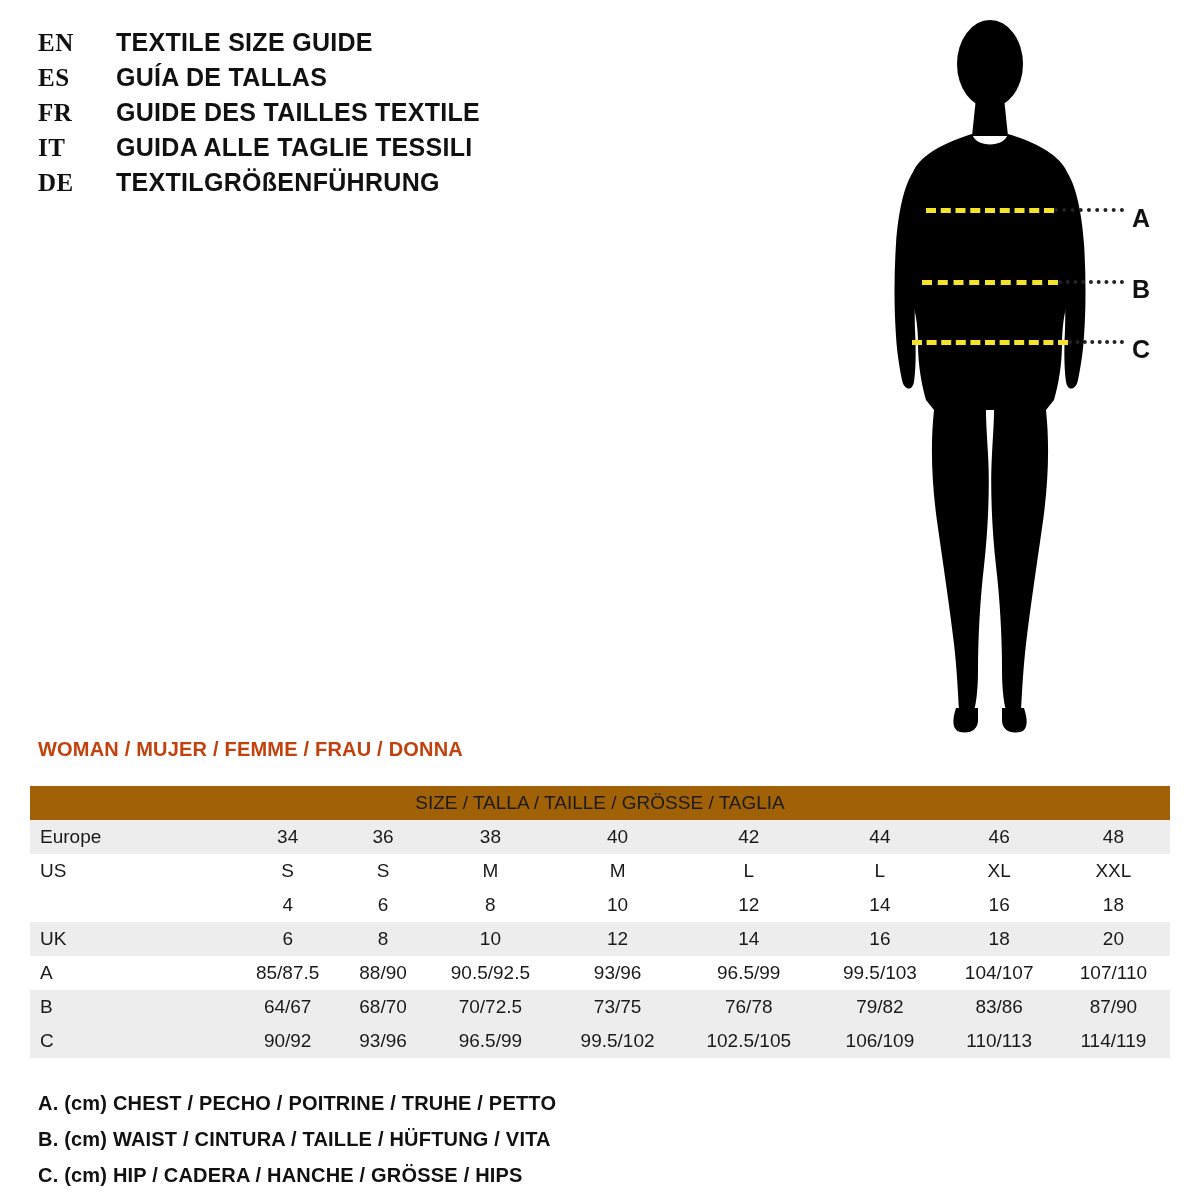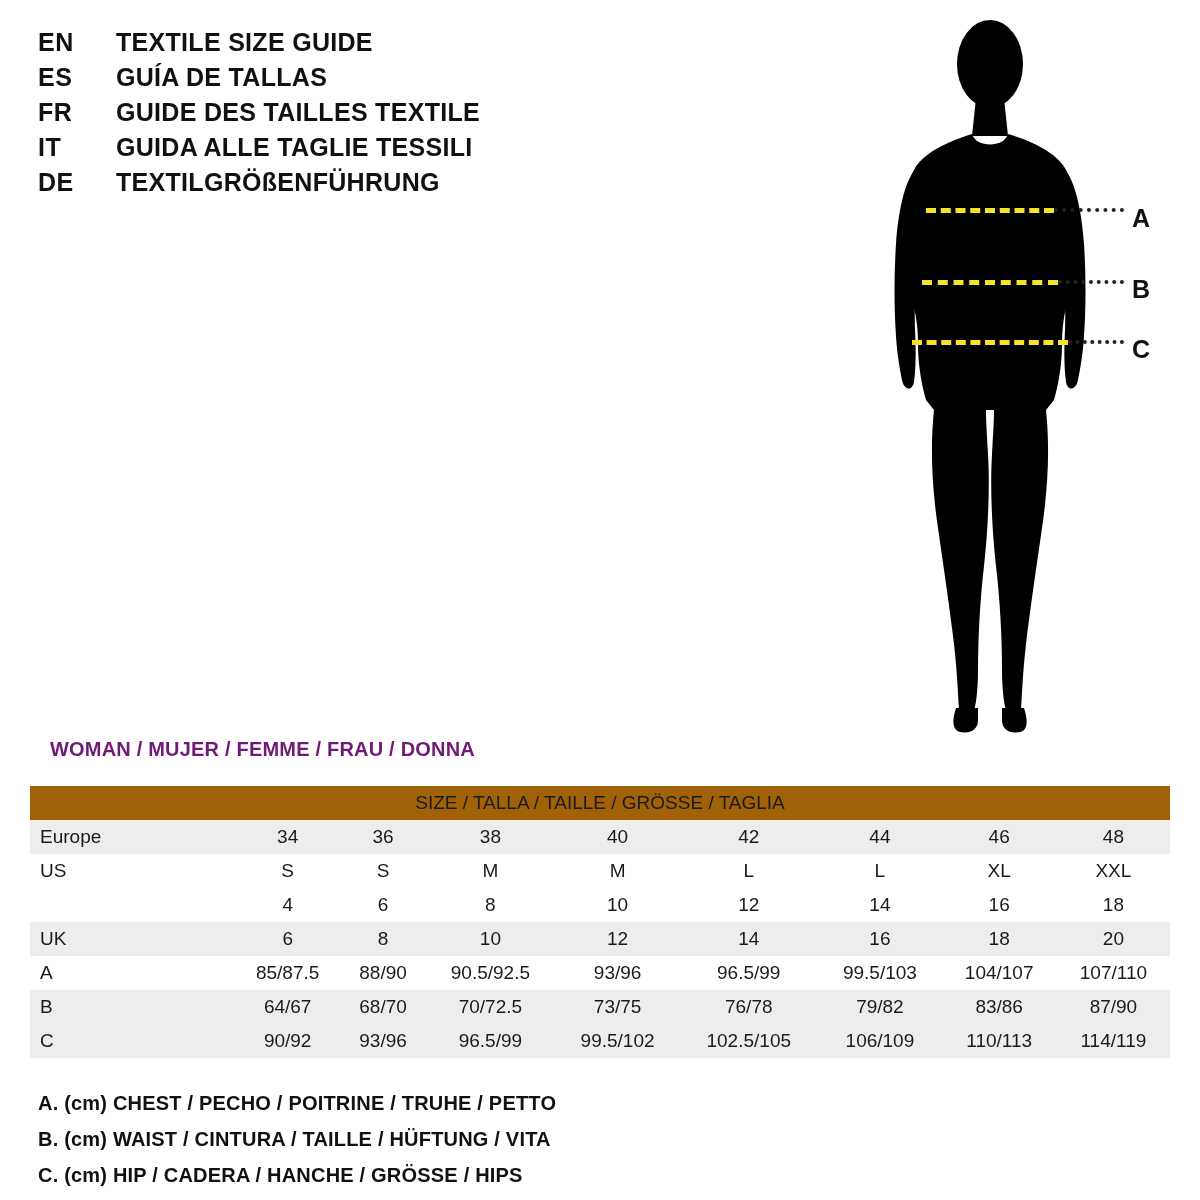--- a/index.html
+++ b/index.html
@@ -28,20 +28,21 @@
     align-items: baseline;
     margin-bottom: 6px;
   }
   .lang-code {
     width: 78px;
     flex: 0 0 78px;
     font-size: 25px;
     font-weight: bold;
     letter-spacing: 0.5px;
     color: #111;
+    font-family: Liberation Serif, serif;
   }
   .lang-title {
     font-size: 25px;
     font-weight: bold;
     letter-spacing: 0.3px;
     color: #111;
     white-space: nowrap;
   }
 
   
@@ -76,26 +77,26 @@
   
   .leader-line {
     position: absolute;
     height: 0;
     border-top: 4px dotted #222;
   }
 
   
   #woman-caption {
     position: absolute;
-    left: 50px;
+    left: 38px;
     top: 738px;
     font-size: 20px;
     font-weight: bold;
     letter-spacing: 0.2px;
-    color: #701a75;
+    color: #c2410c;
   }
 
   
   #size-table {
     position: absolute;
     left: 30px;
     top: 786px;
     width: 1140px;
     border-collapse: collapse;
     font-size: 19px;

